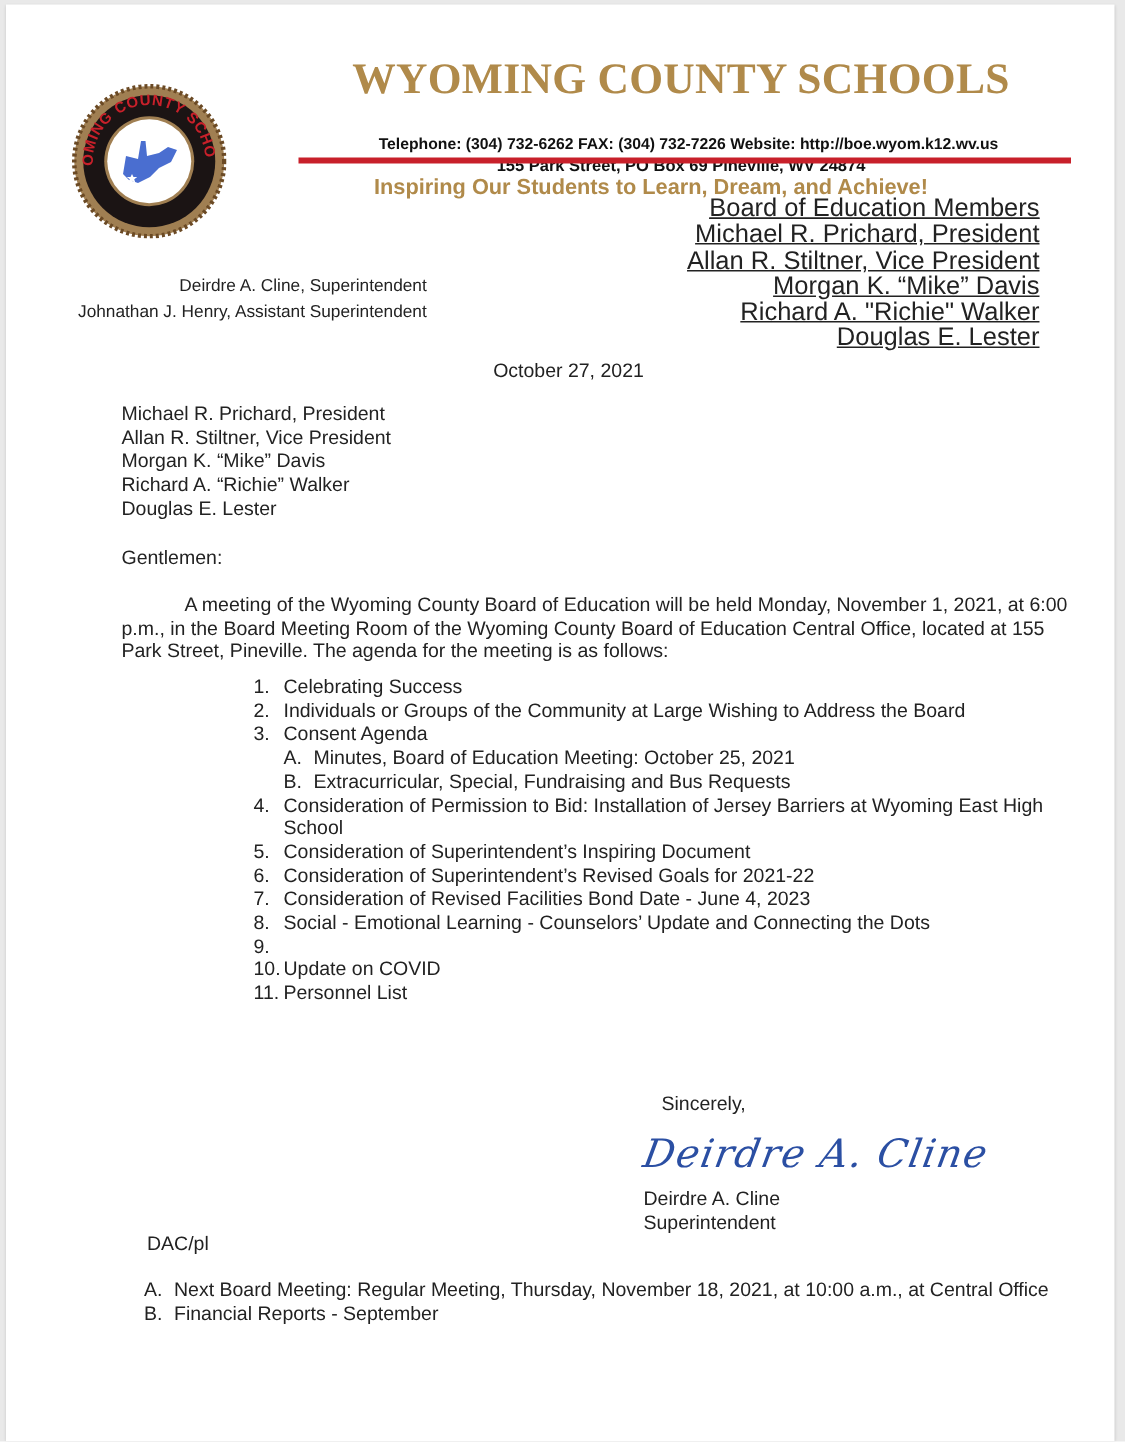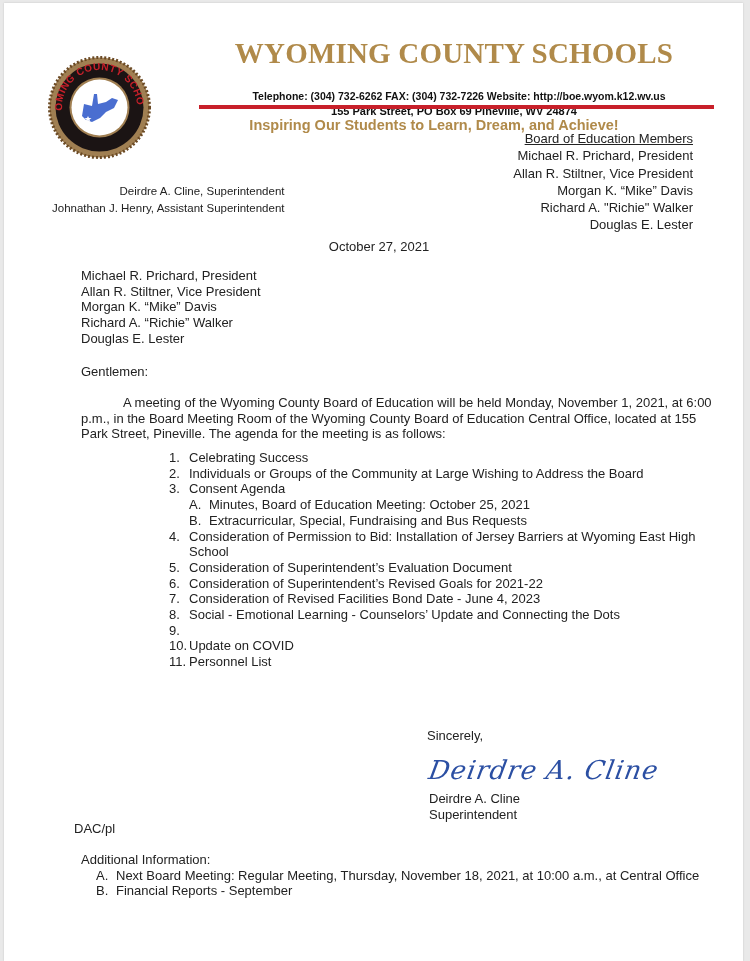--- a/index.html
+++ b/index.html
@@ -18,41 +18,41 @@
     font-family: "Liberation Serif", serif; font-weight: bold; font-size: 29px; color: #b08a4a;
     letter-spacing: 0.2px;
   }
   .address { left: 180px; top: 70px; width: 540px; text-align: center; font-size: 11px; font-weight: bold; color: #111; margin-top: 32px; }
   .contact { left: 195px; top: 87px; width: 520px; text-align: center; font-size: 10.5px; font-weight: bold; color: #111; }
   .redline { left: 195px; top: 102px; width: 515px; height: 4px; background: #c8202a; }
   .motto {
     left: 180px; top: 114px; width: 500px; text-align: center;
     font-family: Liberation Sans, sans-serif; font-weight: bold; font-size: 14.5px; color: #b08a4a;
   }
-  .board { right: 50px; top: 127px; text-align: right; font-size: 13px; line-height: 17.3px; color: #222; }
+  .board { right: 50px; top: 127px; text-align: right; font-size: 17px; line-height: 17.3px; color: #222; text-decoration: underline; }
   .board .hd { text-decoration: underline; }
   .admin { left: 48px; top: 180px; font-size: 11.5px; line-height: 17.3px; color: #222; text-align: right; }
   .date { left: 0; width: 750px; top: 236px; text-align: center; font-size: 13px; }
   .body-text { font-size: 13px; line-height: 15.7px; color: #222; }
   .addressees { left: 77px; top: 265px; }
   .salutation { left: 77px; top: 361px; }
   .para { left: 77px; top: 392px; width: 640px; }
   .para .indent { display: inline-block; width: 42px; }
   .agenda { left: 165px; top: 447px; width: 560px; }
   .agenda .row { display: flex; }
   .agenda .num { width: 20px; flex: none; }
   .agenda .sub { padding-left: 20px; display: flex; }
   .agenda .sub .num { width: 20px; }
-  .closing { left: 423px; top: 725px; }
+  .closing { left: 437px; top: 725px; }
   .signature {
     left: 425px; top: 752px; font-family: "DejaVu Serif", serif; font-style: italic;
     font-size: 26px; color: #2b4fa3; transform: skewX(-10deg); letter-spacing: 1px;
   }
   .signer { left: 425px; top: 788px; }
-  .initials { left: 70px; top: 818px; }
+  .initials { left: 94px; top: 818px; }
   .additional { left: 77px; top: 849px; width: 640px; }
   .additional .row { display: flex; padding-left: 15px; }
   .additional .num { width: 20px; flex: none; }
 </style>
 </head>
 <body>
 
 <div class="page">
 
   <div class="abs logo">
@@ -127,21 +127,21 @@
     <div class="sub">
         <span class="num">B.</span>
         <span>Extracurricular, Special, Fundraising and Bus Requests</span>
       </div>
     <div class="row">
         <span class="num">4.</span>
         <span>Consideration of Permission to Bid: Installation of Jersey Barriers at Wyoming East High School</span>
       </div>
     <div class="row">
         <span class="num">5.</span>
-        <span>Consideration of Superintendent’s Evaluation Document</span>
+        <span>Consideration of Superintendent’s Inspiring Document</span>
       </div>
     <div class="row">
         <span class="num">6.</span>
         <span>Consideration of Superintendent’s Revised Goals for 2021-22</span>
       </div>
     <div class="row">
         <span class="num">7.</span>
         <span>Consideration of Revised Facilities Bond Date - June 4, 2023</span>
       </div>
     <div class="row">
@@ -164,21 +164,20 @@
   <div class="abs closing body-text">Sincerely,</div>
   <div class="abs signature">Deirdre A. Cline</div>
   <div class="abs signer body-text">
     <div>Deirdre A. Cline</div>
     <div>Superintendent</div>
   </div>
 
   <div class="abs initials body-text">DAC/pl</div>
 
   <div class="abs additional body-text">
-    <div>Additional Information:</div>
     <div class="row">
         <span class="num">A.</span>
         <span>Next Board Meeting:  Regular Meeting, Thursday, November 18, 2021, at 10:00 a.m., at Central Office</span>
       </div>
     <div class="row">
         <span class="num">B.</span>
         <span>Financial Reports - September</span>
       </div>
   </div>
 

